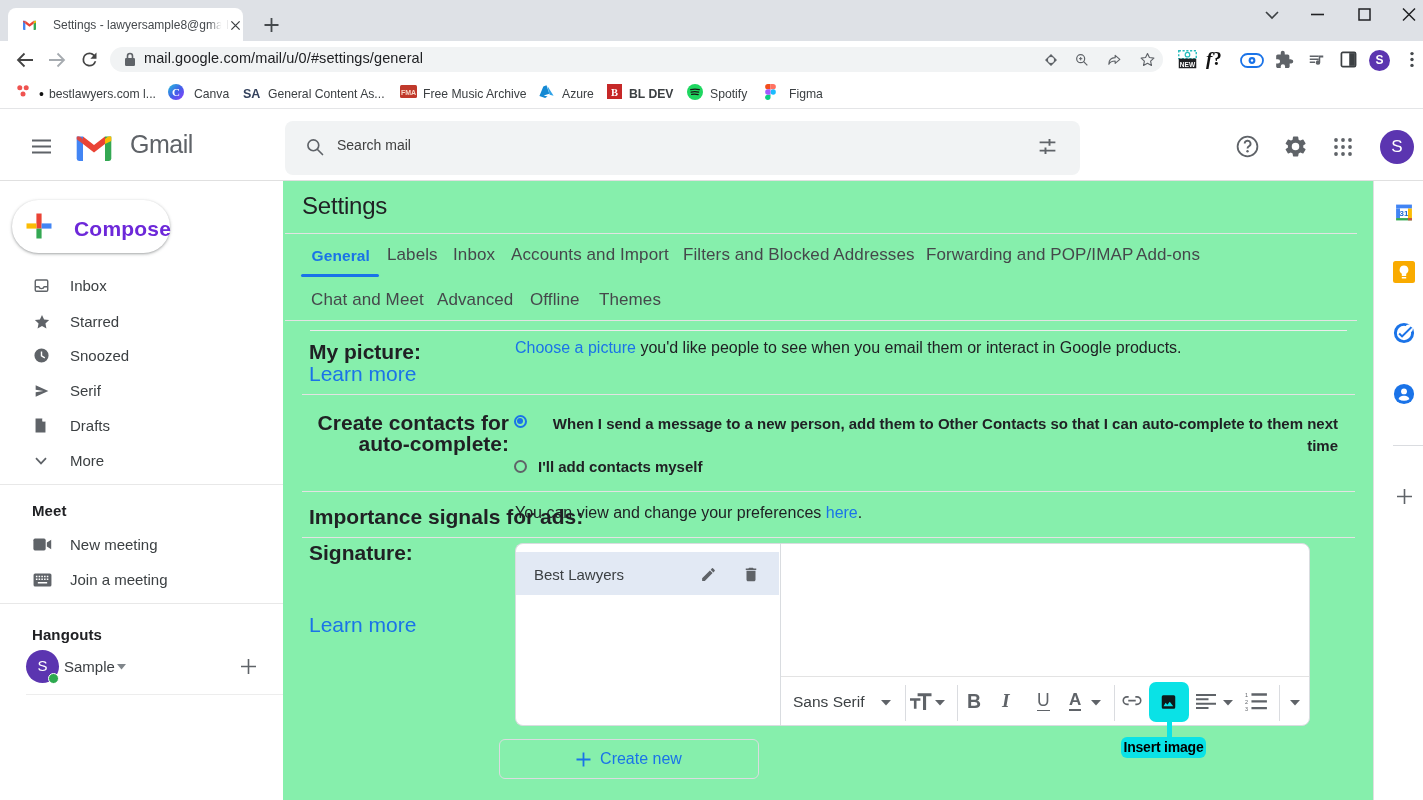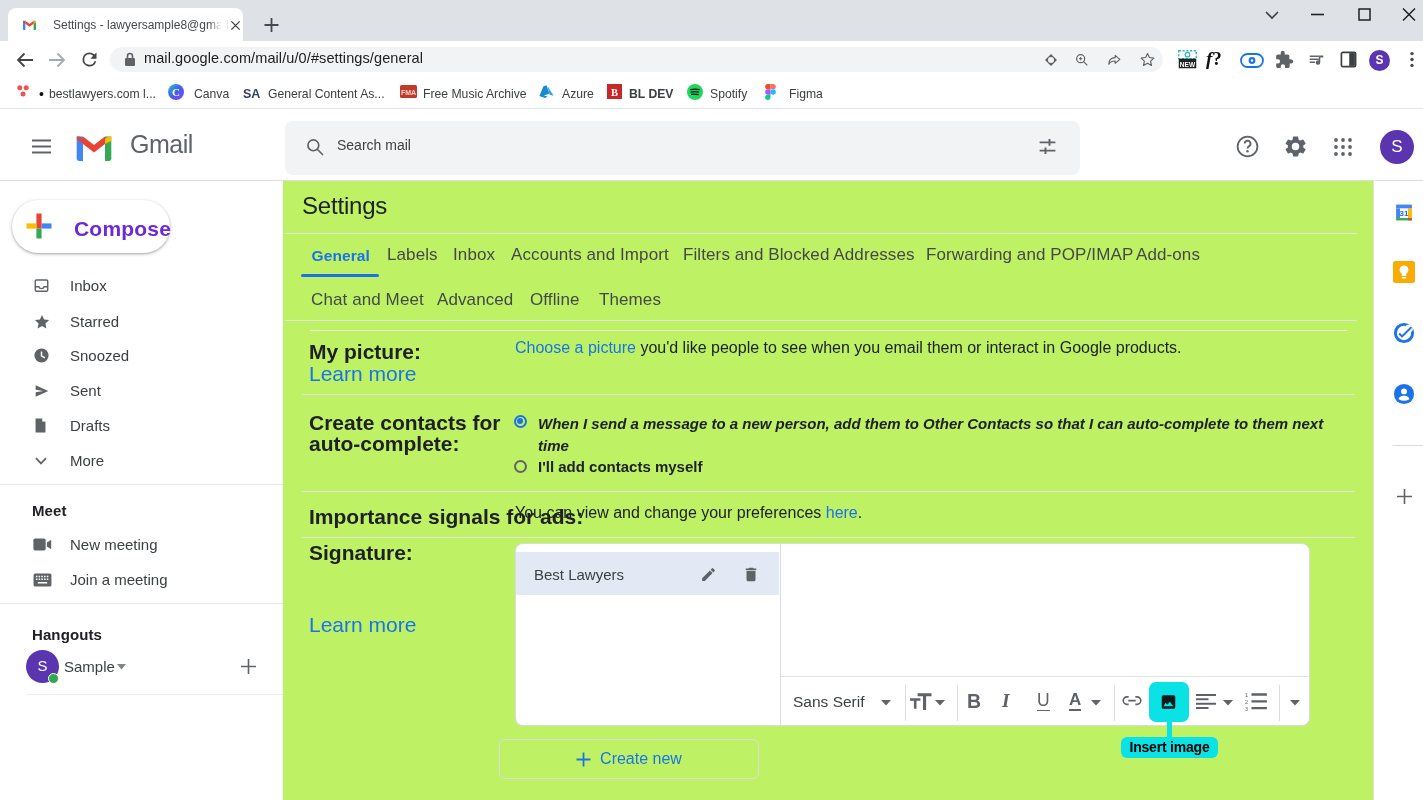--- a/index.html
+++ b/index.html
@@ -33,21 +33,21 @@
   #leftnav { position:absolute; left:0; top:181px; width:283px; height:619px; background:#fff; }
   #compose { position:absolute; left:12px; top:19px; width:158px; height:53px; background:#fff; border-radius:27px; box-shadow:0 1px 2px 0 rgba(60,64,67,.302), 0 1px 3px 1px rgba(60,64,67,.149); }
   #composetxt { position:absolute; left:62px; top:17px; font-size:21px; color:#6d28d9; font-weight:700; letter-spacing:.2px; }
   .navrow { position:absolute; left:0; width:283px; height:35px; display:flex; align-items:center; }
   .navrow .ic { position:absolute; left:33px; }
   .navrow .tx { position:absolute; left:70px; font-size:15px; color:#3c4043; }
   .navhead { position:absolute; left:32px; font-size:15px; font-weight:600; color:#202124; letter-spacing:.1px; }
   .navdiv { position:absolute; left:0; width:283px; height:1px; background:#e8e8e8; }
 
   
-  #main { position:absolute; left:283px; top:181px; width:1090px; height:619px; background:#bef264; }
+  #main { position:absolute; left:283px; top:181px; width:1090px; height:619px; background:#86efac;text-align:right; }
   .mdiv { position:absolute; height:1px; background:#e3e3e3; }
   #settingsTitle { position:absolute; left:19px; top:10.5px; font-size:24px; color:#202124; letter-spacing:-0.2px; }
   .tab1 { position:absolute; top:64px; font-size:17px; color:#45484b; letter-spacing:-0.1px; letter-spacing:.1px; }
   .tab2 { position:absolute; top:109px; font-size:17px; color:#45484b; letter-spacing:-0.1px; letter-spacing:.1px; }
   .blab { font-weight:700; color:#202124; }
   .blue { color:#1a73e8; }
   .seclabel { font-size:21px; }
   .content16 { font-size:16px; }
 
   
@@ -264,21 +264,21 @@
   <div class="navrow" style="top:157px;">
     <svg class="ic" width="17" height="17" viewBox="0 0 24 24" fill="#5f6368">
         <path d="M12 2 A10 10 0 1 0 12 22 A10 10 0 0 0 12 2 Z M16.2 16.2 L11 13 V6.5 H13 V12 L17.2 14.5 Z" fill-rule="evenodd"></path>
       </svg>
     <div class="tx">Snoozed</div>
   </div>
   <div class="navrow" style="top:192px;">
     <svg class="ic" width="18" height="16" viewBox="0 0 24 24" fill="#5f6368">
         <path d="M2.5 3.5 L21.5 12 L2.5 20.5 L2.5 14 L14 12 L2.5 10 Z"></path>
       </svg>
-    <div class="tx">Sent</div>
+    <div class="tx">Serif</div>
   </div>
   <div class="navrow" style="top:227px;">
     <svg class="ic" width="15" height="17" viewBox="0 0 20 24" fill="#5f6368">
         <path d="M3 2 H13 L17 6 V22 H3 Z M13 2 L13 6 L17 6" stroke="#fff" stroke-width="0"></path>
         <path fill="#fff" d="M12.6 1.8 L12.6 6.4 L17.4 6.4 L17.4 5.6 L13.6 5.6 L13.6 1.8 Z"></path>
       </svg>
     <div class="tx">Drafts</div>
   </div>
   <div class="navrow" style="top:262px;">
     <svg class="ic" style="left:35px;" width="12" height="8" viewBox="0 0 12 8">
@@ -335,21 +335,21 @@
   <div class="mdiv" style="left:27px; top:148.5px; width:1037px; background:#ececec;"></div>
 
   <div class="abs seclabel blab" style="left:26px; top:159px;">My picture:</div>
   <div class="abs seclabel blue" style="left:26px; top:181px;">Learn more</div>
   <div class="abs content16" style="left:232px; top:158px; color:#202124;"><span class="blue">Choose a picture</span> you'd like people to see when you email them or interact in Google products.</div>
   <div class="mdiv" style="left:19px; top:213px; width:1053px;"></div>
 
   <div class="abs seclabel blab" style="left:26px; top:231px; width:200px; line-height:21px;">Create contacts for auto-complete:</div>
   <div class="abs" style="left:230.8px; top:233.6px; width:13px; height:13px; border:2px solid #1a73e8; border-radius:50%;"></div>
   <div class="abs" style="left:234.3px; top:237.1px; width:6px; height:6px; background:#1a73e8; border-radius:50%;"></div>
-  <div class="abs blab" style="left:255px; top:231.5px; width:800px; line-height:22px; font-size:15px;font-style:italic;">When I send a message to a new person, add them to Other Contacts so that I can auto-complete to them next time</div>
+  <div class="abs blab" style="left:255px; top:231.5px; width:800px; line-height:22px; font-size:15px;">When I send a message to a new person, add them to Other Contacts so that I can auto-complete to them next time</div>
   <div class="abs" style="left:230.8px; top:278.6px; width:13px; height:13px; border:2px solid #5f6368; border-radius:50%;"></div>
   <div class="abs blab" style="left:255px; top:277px; font-size:15px;">I'll add contacts myself</div>
   <div class="mdiv" style="left:19px; top:310px; width:1053px;"></div>
 
   <div class="abs seclabel blab" style="left:26px; top:324px;">Importance signals for ads:</div>
   <div class="abs content16" style="left:232px; top:323px; color:#202124;">You can view and change your preferences <span class="blue">here</span>.</div>
   <div class="mdiv" style="left:19px; top:356px; width:1053px;"></div>
 
   <div class="abs seclabel blab" style="left:26px; top:360px;">Signature:</div>
   <div class="abs seclabel blue" style="left:26px; top:432px;">Learn more</div>
@@ -407,21 +407,21 @@
     <text x="0" y="13" font-size="6" font-family="Liberation Sans">2</text>
     <text x="0" y="20.5" font-size="6" font-family="Liberation Sans">3</text>
     <path d="M7 1.5 H24 V4 H7 Z M7 9 H24 V11.5 H7 Z M7 16.5 H24 V19 H7 Z"></path>
   </svg>
   <div class="abs" style="left:996px; top:504px; width:1px; height:36px; background:#dadce0;"></div>
   <svg class="abs" style="left:1007px; top:519px;" width="10" height="6" viewBox="0 0 10 6">
       <path fill="#5f6368" d="M0 0 H10 L5 5.5 Z"></path>
     </svg>
 
   <div class="abs" style="left:883.5px; top:541px; width:5px; height:15px; background:#0ae2e6;"></div>
-  <div class="abs" style="left:838px; top:555.5px; width:97px; height:21px; border-radius:6px; background:#0ae2e6; display:flex; align-items:center; justify-content:center; font-size:14px; font-weight:bold; color:#000; letter-spacing:-0.2px;">Insert image</div>
+  <div class="abs" style="left:838px; top:555.5px; width:85px; height:21px; border-radius:6px; background:#0ae2e6; display:flex; align-items:center; justify-content:center; font-size:14px; font-weight:bold; color:#000; letter-spacing:-0.2px;">Insert image</div>
 
   <div class="abs" style="left:216px; top:558px; width:260px; height:40px; border:1px solid #dadce0; border-radius:6px; display:flex; align-items:center; justify-content:center;">
     <svg width="15" height="15" viewBox="0 0 15 15" style="margin-right:9px;">
         <path stroke="#1a73e8" stroke-width="1.8" d="M7.5 0.5 V14.5 M0.5 7.5 H14.5"></path>
       </svg>
     <span style="font-size:16px; color:#1a73e8; font-weight:500;">Create new</span>
   </div>
 </div>
 <div id="rightrail">
   <svg class="abs" style="left:20px; top:22px;" width="20" height="19" viewBox="0 0 24 24">

